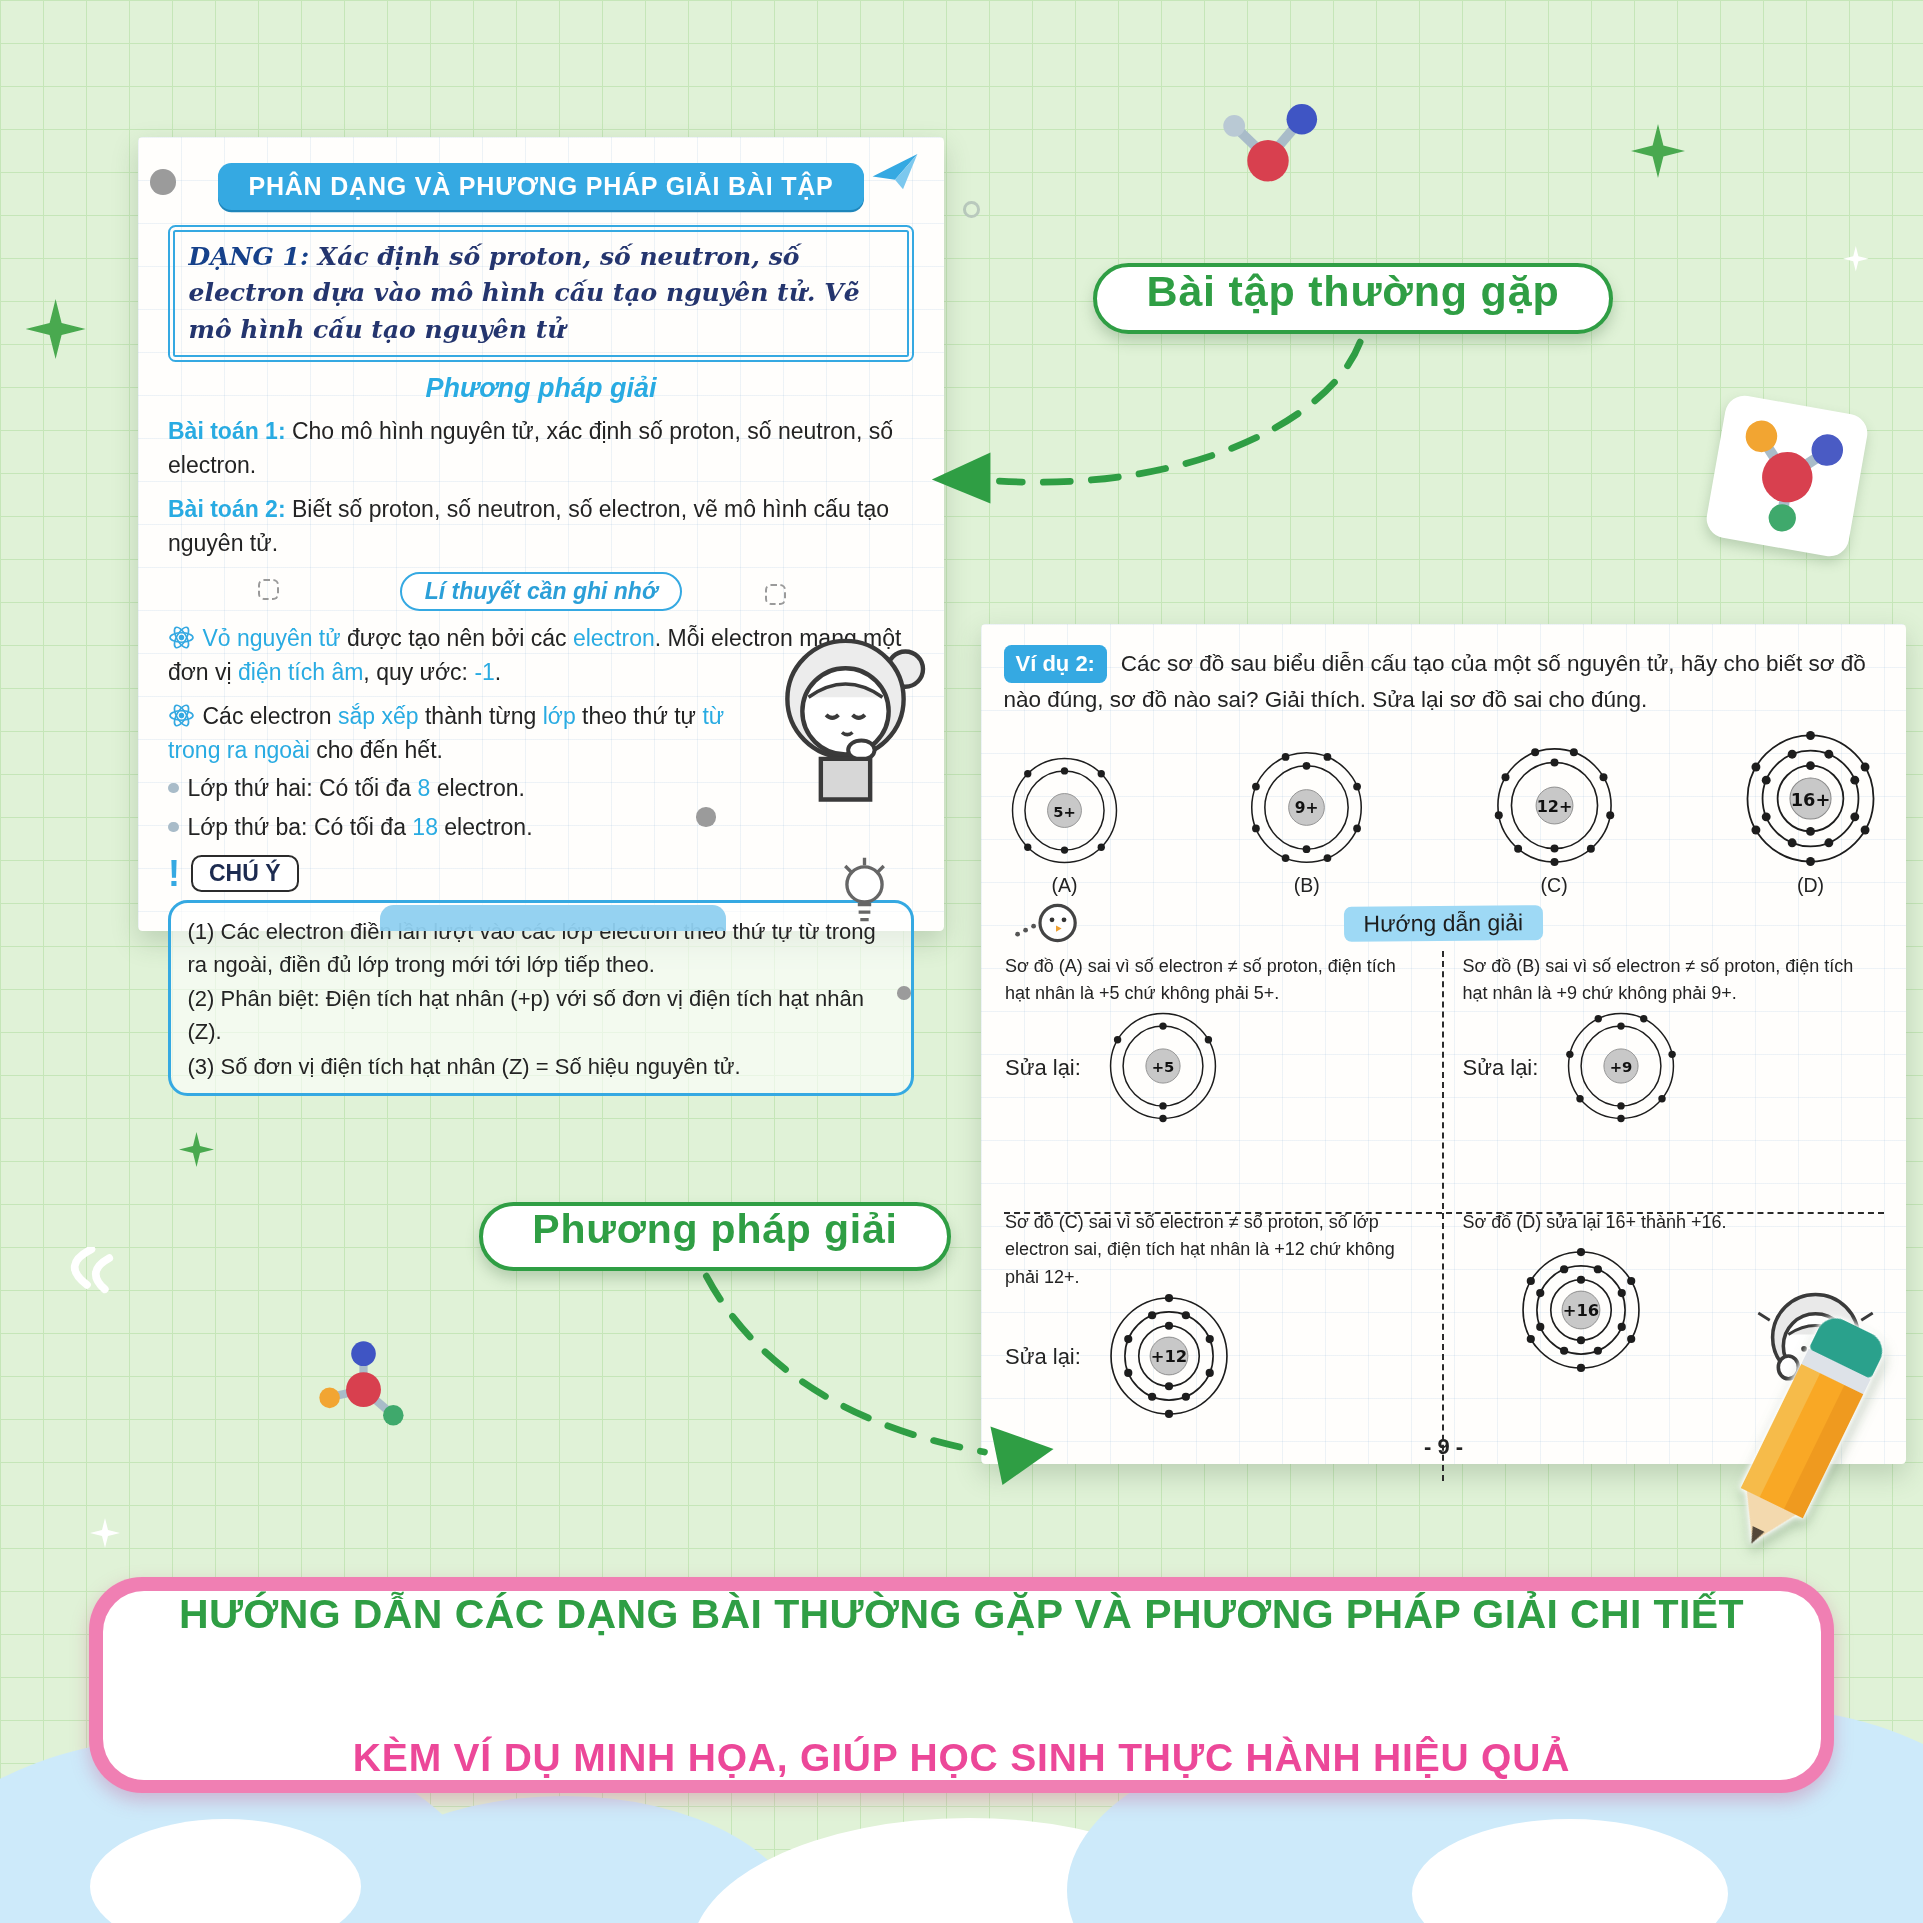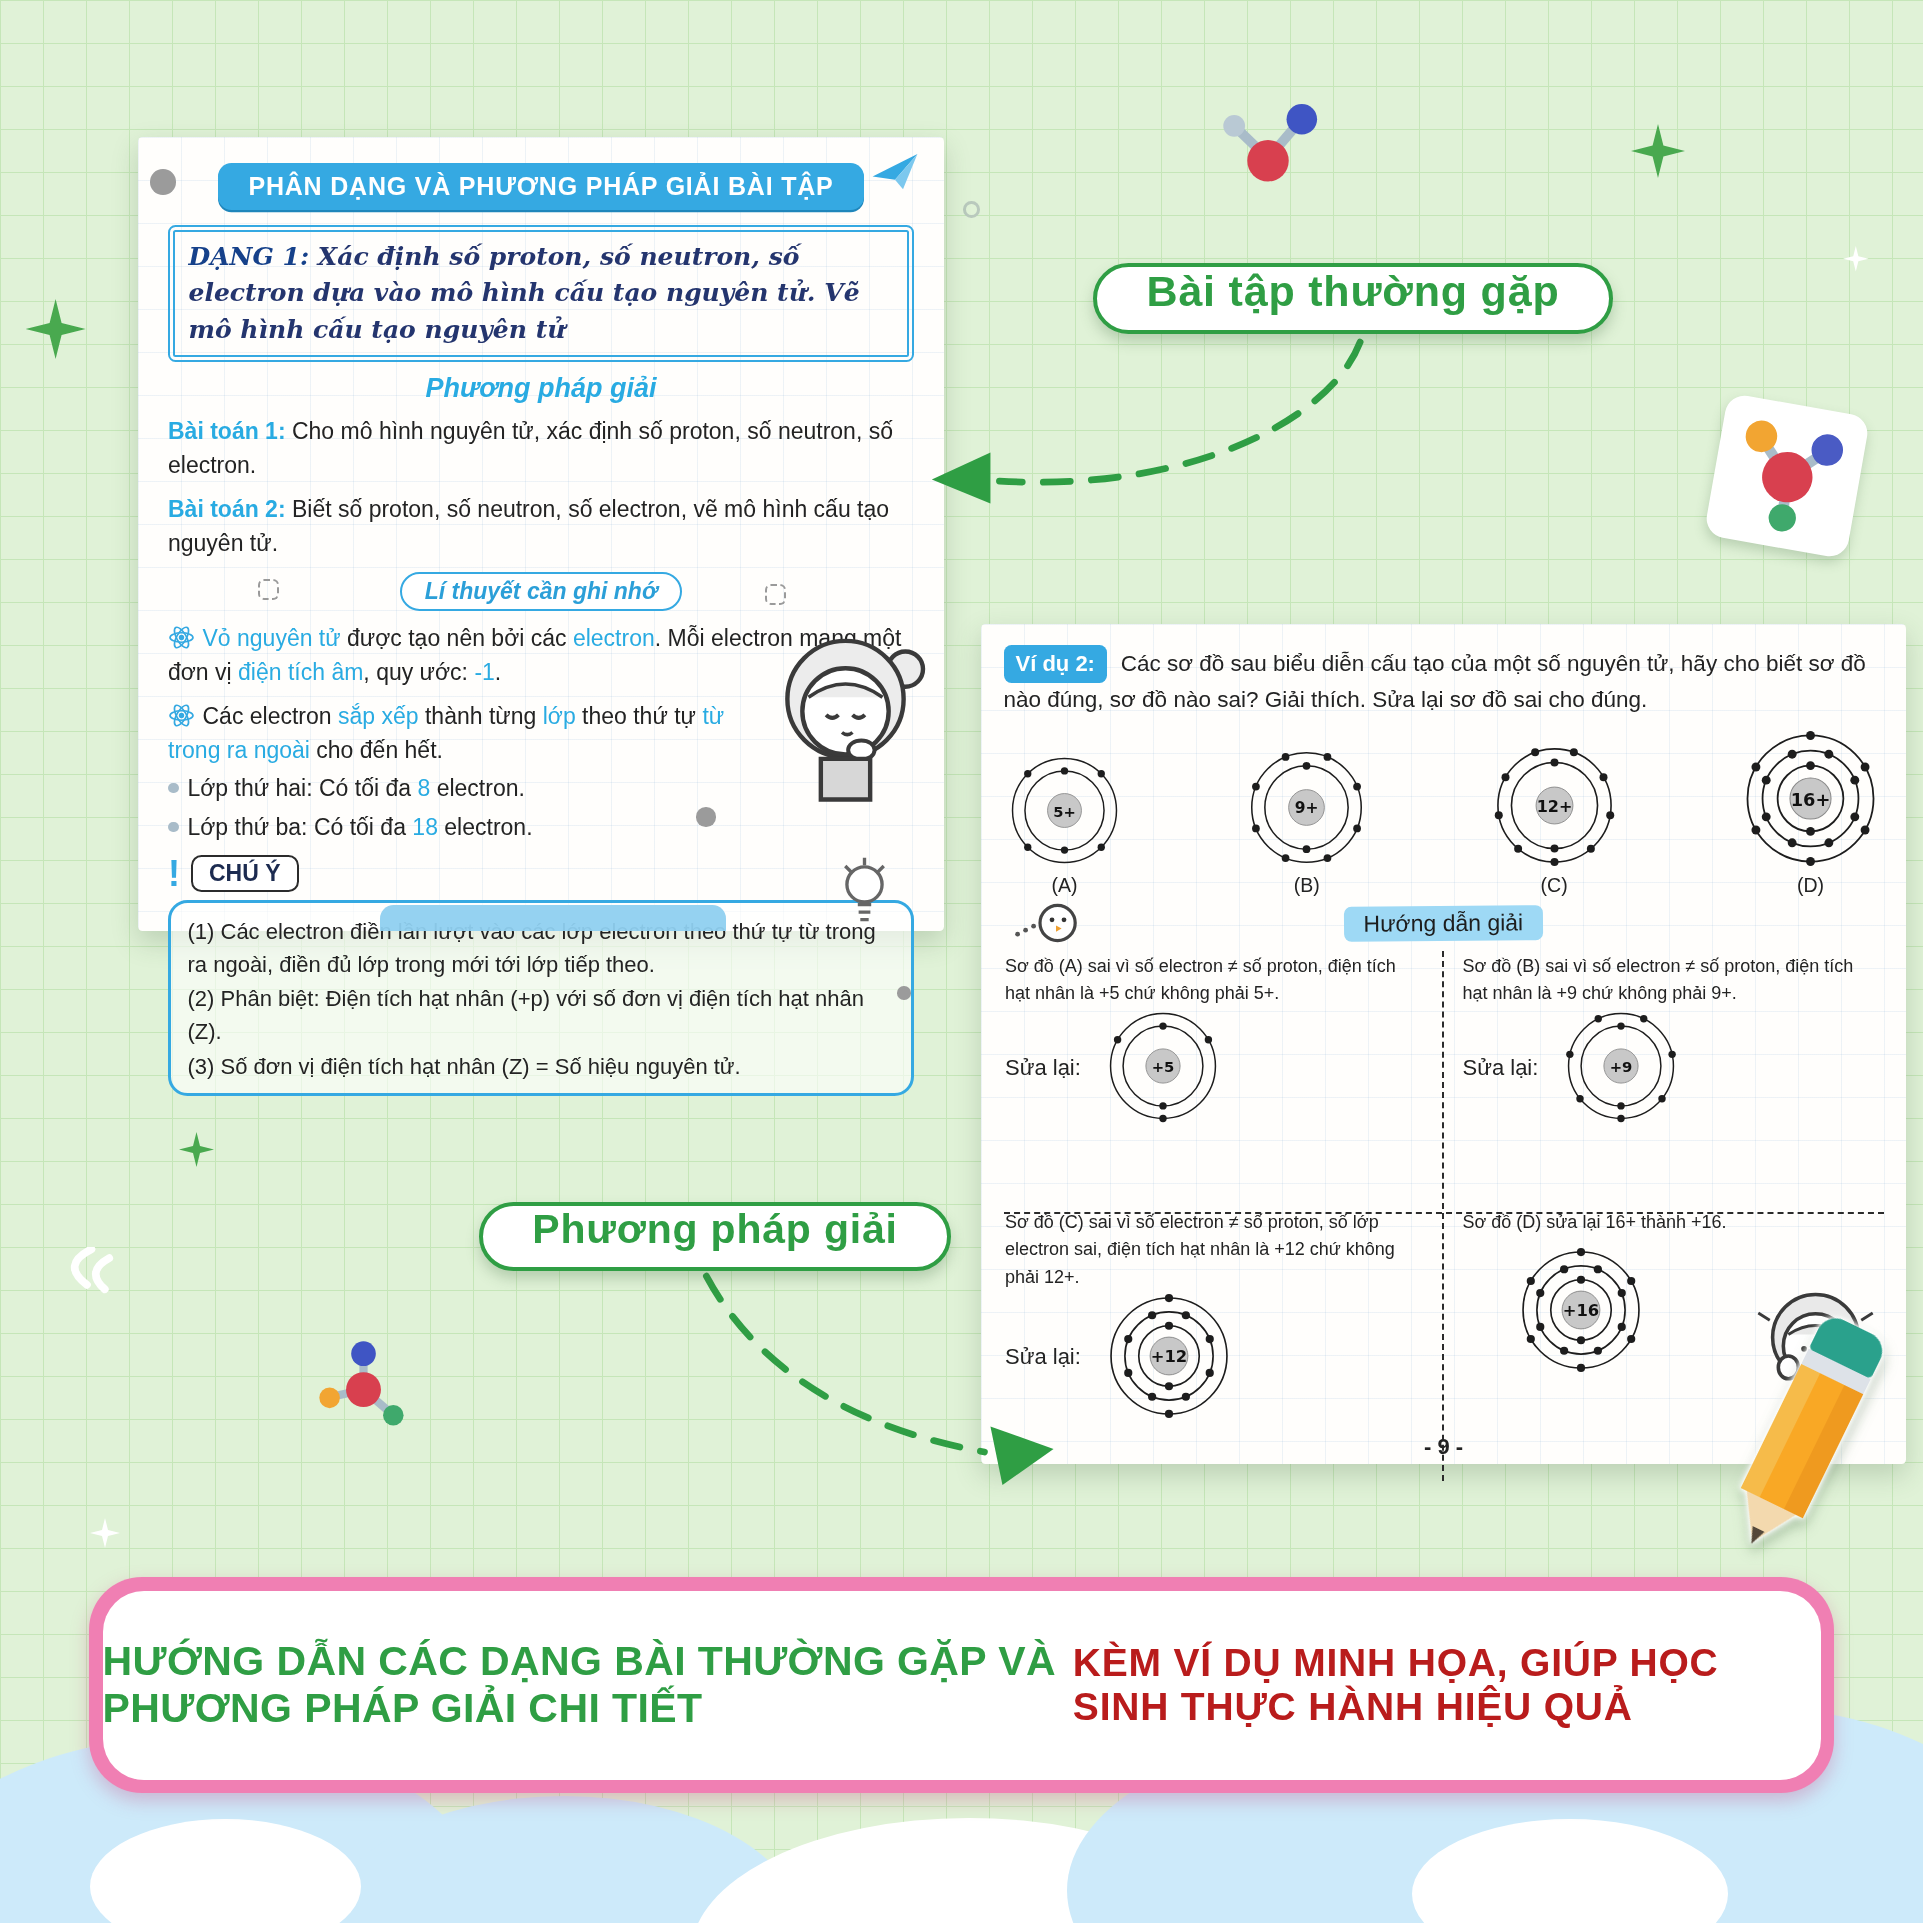--- a/index.html
+++ b/index.html
@@ -113,24 +113,24 @@
   .arrows { position:absolute; left:0; top:0; z-index:6; pointer-events:none; }
 
   
   .banner-outer {
     position:absolute; left:89px; top:1577px; width:1745px; height:216px;
     background:#f07fb3; border-radius:53px; z-index:8;
     box-shadow:0 7.5px 18px rgba(200,90,140,.35);
   }
   .banner-inner {
     position:absolute; inset:13.5px; background:#fff; border-radius:41px;
-    display:flex; flex-direction:row; align-items:center; justify-content:space-between; gap:9px;
+    display:flex; flex-direction:column; align-items:center; justify-content:space-between; gap:9px;
   }
   .banner-l1 { color:#2f9e44; font-weight:bold; font-size:41px; letter-spacing:0.4px; }
-  .banner-l2 { color:#b91c1c; font-weight:bold; font-size:39px; letter-spacing:0.8px; }
+  .banner-l2 { color:#ec4899; font-weight:bold; font-size:39px; letter-spacing:0.8px; }
 
   
   .cloud { position:absolute; border-radius:50%; z-index:1; }
   .cl-blue { background:#cdeafa; }
   .cl-white { background:#ffffff; }
 
   
   .sparkle { position:absolute; background:#49a94f; clip-path:polygon(50% 0%,60% 40%,100% 50%,60% 60%,50% 100%,40% 60%,0% 50%,40% 40%); z-index:3; }
   .sparkle.white { background:#ffffff; }
   .deco { position:absolute; z-index:3; }

